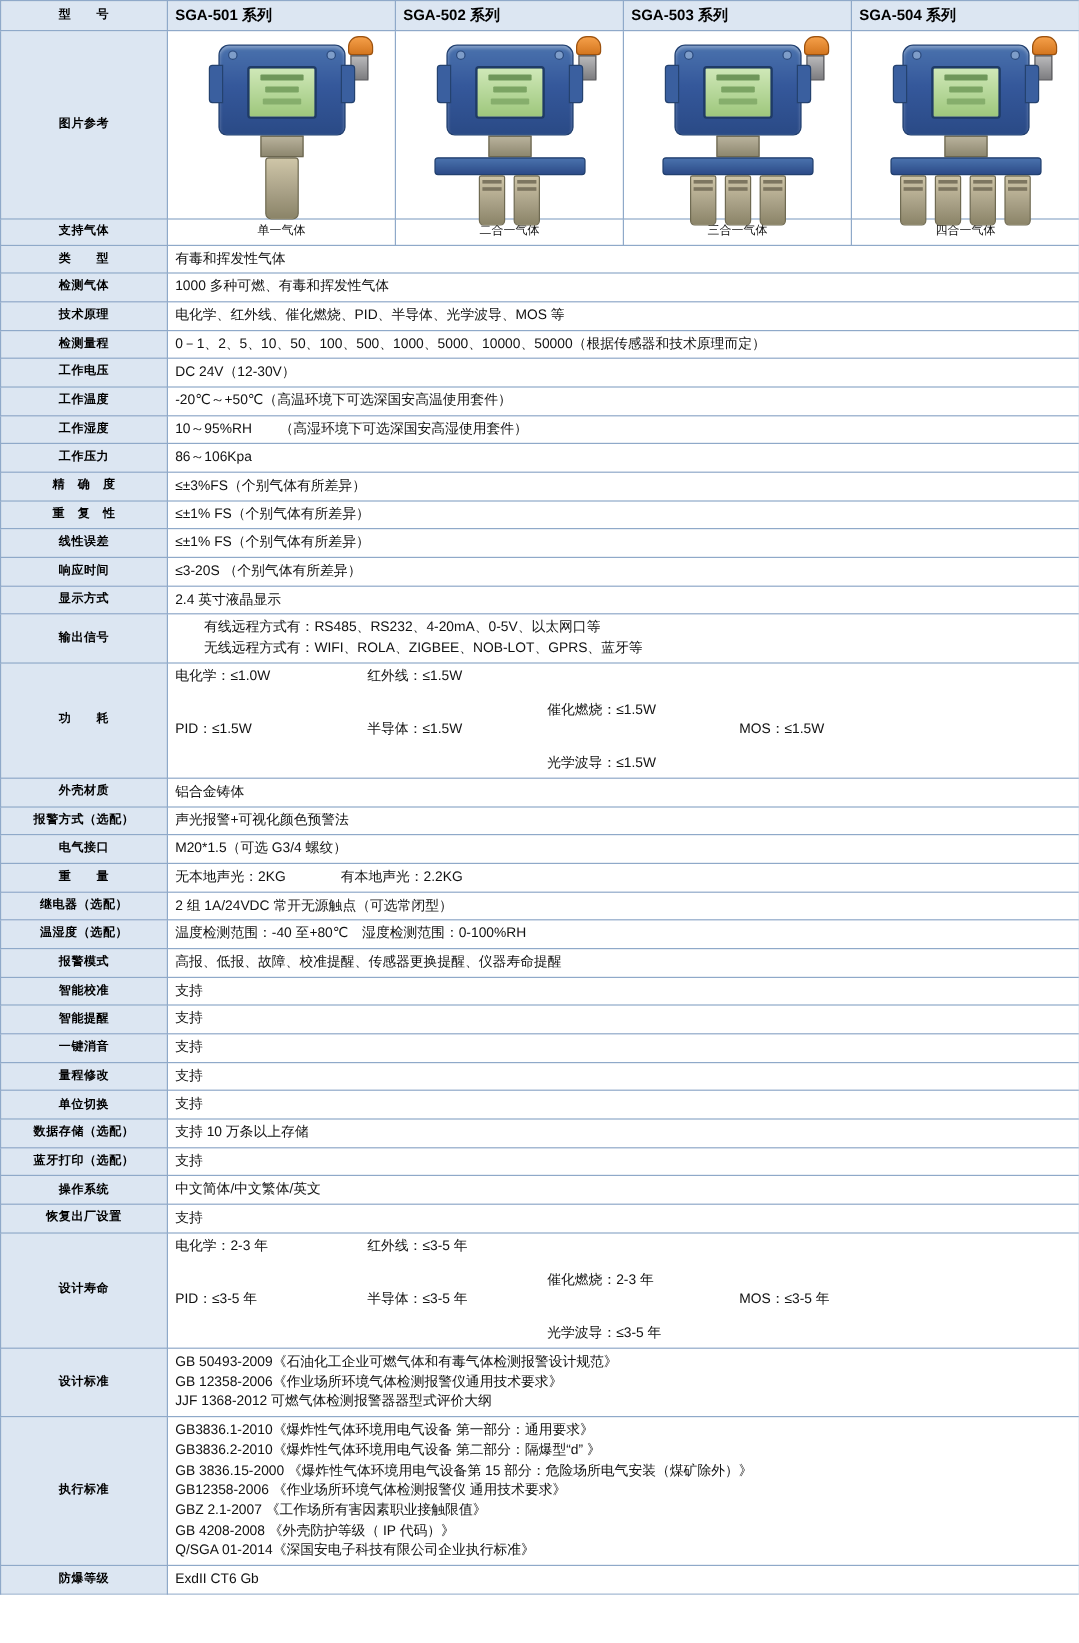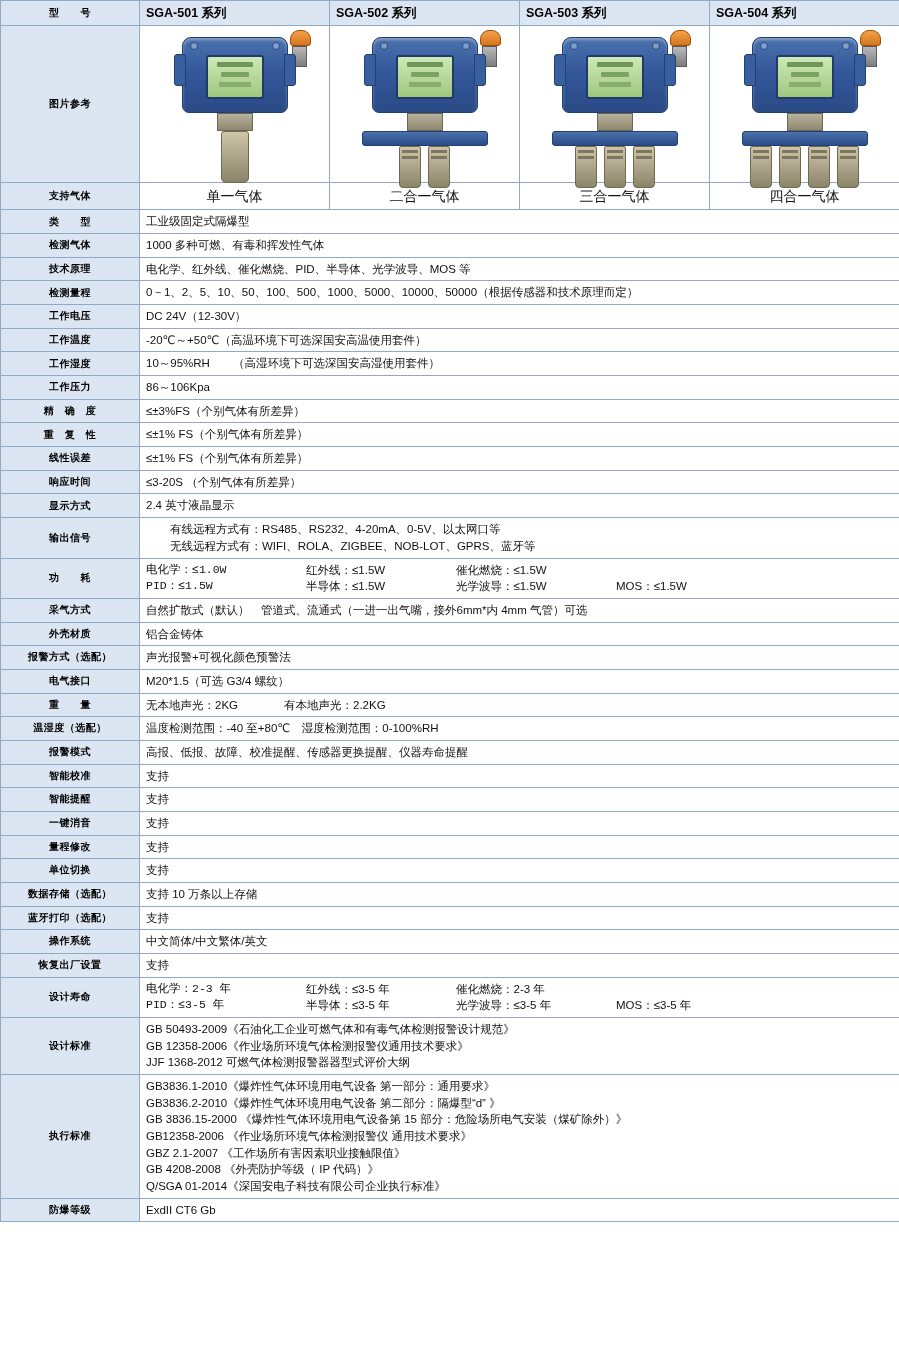--- a/index.html
+++ b/index.html
@@ -40,36 +40,36 @@
   }
   td.modelhead {
     background: #dce6f2;
     font-weight: bold;
     font-size: 12.5px;
     color: #000000;
   }
   td.gascell {
     background: #ffffff;
     text-align: center;
-    font-size: 14px;
+    font-size: 10px;
   }
   td.imgcell {
     background: #ffffff;
     text-align: center;
     padding: 4px 0;
     height: 150px;
   }
   .val-line { display: block; margin-left: 24px; }
 
   
   .cols { display: flex; flex-wrap: wrap; }
   .cols > span { display: inline-block; }
-  .w1 { width: 160px; font-family: Liberation Mono, monospace; }
+  .w1 { width: 160px; }
   .w2 { width: 150px; }
-  .w3 { width: 160px; }
+  .w3 { width: 160px; margin-top: 28px; }
 
   .sublines span { display: block; }
 
   
   .device {
     position: relative;
     width: 100%;
     height: 146px;
     margin: 0 auto;
   }
@@ -364,21 +364,21 @@
   <tr>
     <td class="label">支持气体</td>
     <td class="gascell">单一气体</td>
     <td class="gascell">二合一气体</td>
     <td class="gascell">三合一气体</td>
     <td class="gascell">四合一气体</td>
   </tr>
 
   <tr>
     <td class="label">类　　型</td>
-    <td class="value" colspan="4">工业级固定式隔爆型</td>
+    <td class="value" colspan="4">有毒和挥发性气体</td>
   </tr>
   <tr>
     <td class="label">检测气体</td>
     <td class="value" colspan="4">1000 多种可燃、有毒和挥发性气体</td>
   </tr>
   <tr>
     <td class="label">技术原理</td>
     <td class="value" colspan="4">电化学、红外线、催化燃烧、PID、半导体、光学波导、MOS 等</td>
   </tr>
   <tr>
@@ -441,38 +441,38 @@
       <div class="cols">
         <span class="w1"><span>PID：</span><span>≤1.5W</span></span>
         <span class="w2"><span>半导体：</span><span>≤1.5W</span></span>
         <span class="w3"><span>光学波导：</span><span>≤1.5W</span></span>
         <span><span>MOS：</span><span>≤1.5W</span></span>
       </div>
     </td>
   </tr>
 
   <tr>
-    <td class="label">采气方式</td>
-    <td class="value" colspan="4">自然扩散式（默认）　管道式、流通式（一进一出气嘴，接外6mm*内 4mm 气管）可选</td>
-  </tr>
-  <tr>
     <td class="label">外壳材质</td>
     <td class="value" colspan="4">铝合金铸体</td>
   </tr>
   <tr>
     <td class="label">报警方式（选配）</td>
     <td class="value" colspan="4">声光报警+可视化颜色预警法</td>
   </tr>
   <tr>
     <td class="label">电气接口</td>
     <td class="value" colspan="4">M20*1.5（可选 G3/4 螺纹）</td>
   </tr>
   <tr>
     <td class="label">重　　量</td>
     <td class="value" colspan="4">无本地声光：2KG　　　　有本地声光：2.2KG</td>
+  </tr>
+  <tr>
+    <td class="label">继电器（选配）</td>
+    <td class="value" colspan="4">2 组 1A/24VDC 常开无源触点（可选常闭型）</td>
   </tr>
   <tr>
     <td class="label">温湿度（选配）</td>
     <td class="value" colspan="4">温度检测范围：-40 至+80℃　湿度检测范围：0-100%RH</td>
   </tr>
   <tr>
     <td class="label">报警模式</td>
     <td class="value" colspan="4">高报、低报、故障、校准提醒、传感器更换提醒、仪器寿命提醒</td>
   </tr>
   <tr>

